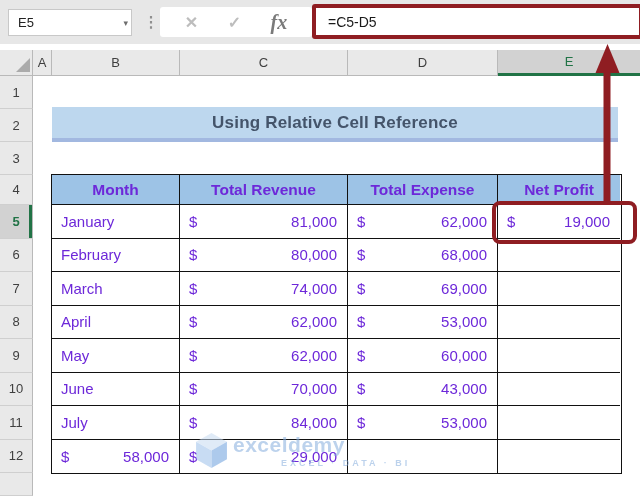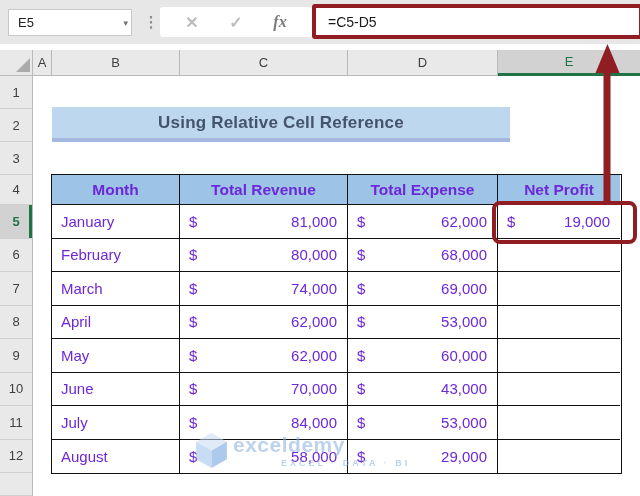--- a/index.html
+++ b/index.html
@@ -29,21 +29,21 @@
   }
   .fxgroup {
     position:absolute; left:160px; top:7px; width:152px; height:30px;
     background:#fff; border-radius:3px;
     display:flex; align-items:center; justify-content:space-around;
     padding:0 10px;
   }
   .fxgroup .ic { color:#bdbdbd; font-size:16px; font-weight:bold; }
   .fxgroup .fx {
     color:#7a7a7a; font-family:"Liberation Serif", serif;
-    font-style:italic; font-weight:bold; font-size:16px;
+    font-style:italic; font-weight:bold; font-size:20px;
   }
   .formulabox {
     position:absolute; left:312px; top:4px; width:331px; height:35px;
     background:#fff; border:4px solid #8f1d22; border-radius:3px;
     display:flex; align-items:center; padding-left:12px;
     font-size:14px; color:#1a1a1a;
   }
 
   
   .colheaders {
@@ -84,21 +84,21 @@
   .rh.r4 { height:30px; }
   .rh.rdata { height:33.5px; }
   .rh.sel {
     background:#d2d2d2; color:#217346; font-weight:bold;
     box-shadow: inset -3px 0 0 #217346;
   }
   .rh.rpartial { height:23px; }
 
   
   .banner {
-    position:absolute; left:52px; top:107px; width:458px; height:35px;
+    position:absolute; left:52px; top:107px; width:566px; height:35px;
     background:#bdd7ee; border-bottom:4px solid #a2b8e0;
     display:flex; align-items:center; justify-content:center;
     font-size:17px; font-weight:bold; color:#44546a;
     letter-spacing:.2px;
   }
 
   
   .table {
     position:absolute; left:51px; top:174px; width:571px;
     border:1.5px solid #111; background:#fff;
@@ -293,21 +293,20 @@
           <span>84,000</span>
         </div>
       <div class="cell money">
           <span>$</span>
           <span>53,000</span>
         </div>
       <div class="cell"></div>
     </div>
 
     <div class="trow tdata">
-      <div class="cell month">August</div>
       <div class="cell money">
           <span>$</span>
           <span>58,000</span>
         </div>
       <div class="cell money">
           <span>$</span>
           <span>29,000</span>
         </div>
       <div class="cell"></div>
     </div>

